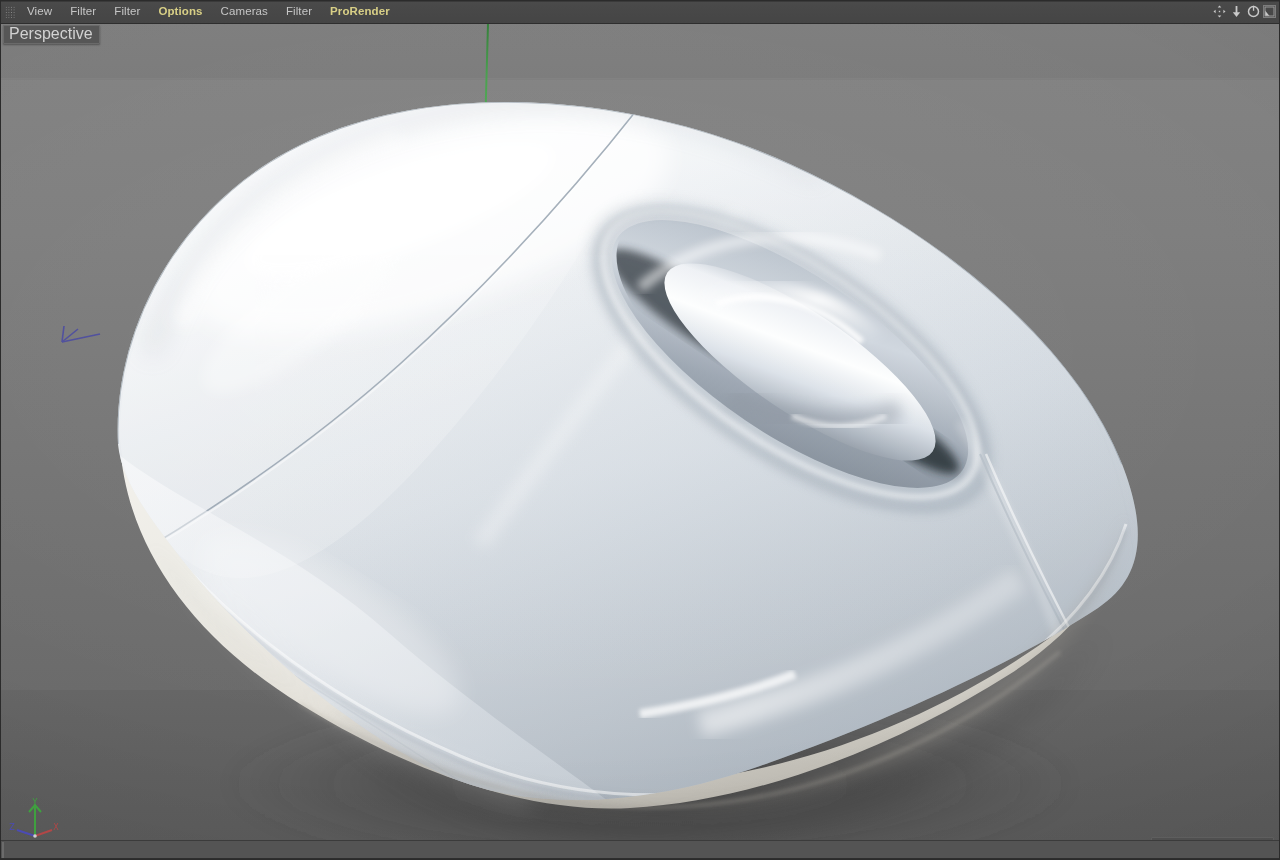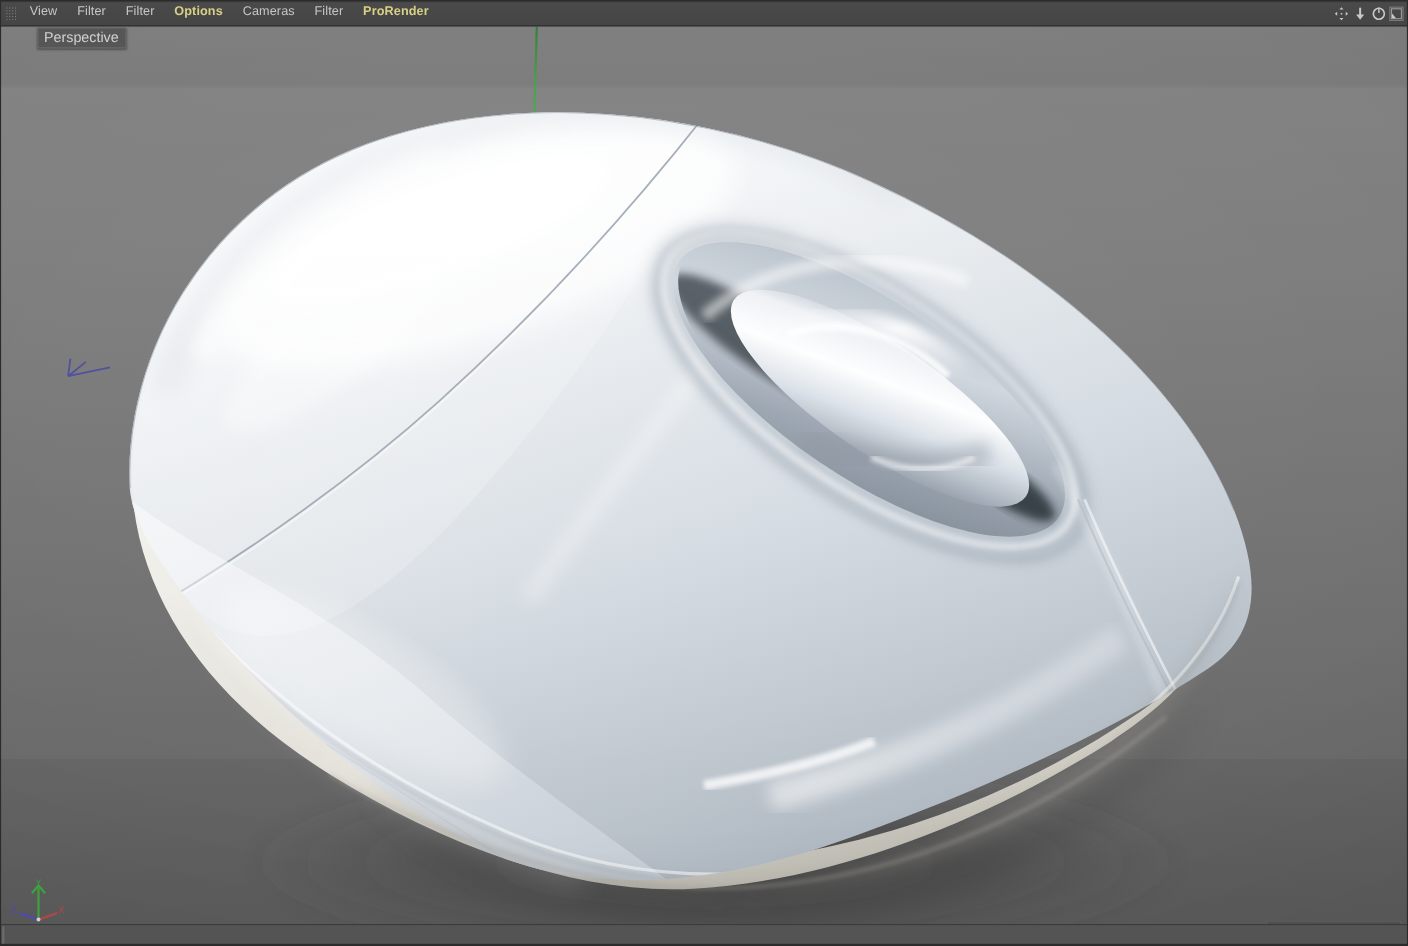--- a/index.html
+++ b/index.html
@@ -27,21 +27,21 @@
   
   .menubar {
     position: absolute;
     left: 0; top: 0;
     width: 1280px;
     height: 24px;
     background: linear-gradient(to bottom, #4b4b4b 0%, #484848 40%, #454545 100%);
     border-bottom: 1px solid #2e2e2e;
     box-sizing: border-box;
     display: flex;
-    align-items: flex-start;
+    align-items: center;
     z-index: 40;
   }
   .menubar::before {
     content: "";
     position: absolute;
     left: 0; top: 0; right: 0;
     height: 2px;
     background: #3a3a3a;
   }
   .grip {
@@ -159,30 +159,29 @@
     width: 1280px; height: 836px;
     pointer-events: none;
   }
 
   
   .vp-label {
     position: absolute;
     left: 3px; top: 1px;
     background: #565656;
     color: #d2d2d2;
-    font-size: 13px;
+    font-size: 16px;
     line-height: 14px;
     padding: 1px 6px 2px 5px;
     border: 1px solid #6a6a6a;
     border-radius: 1px;
     box-shadow: 0 1px 2px rgba(0,0,0,.35);
     cursor: pointer;
     user-select: none;
     z-index: 20;
-    margin-left: 31px;
   }
 
   
   .grid-spacing {
     position: absolute;
     right: 6px; bottom: 4px;
     background: rgba(78,78,78,.85);
     border: 1px solid #5e5e5e;
     color: #cfcfcf;
     font-size: 11px;

